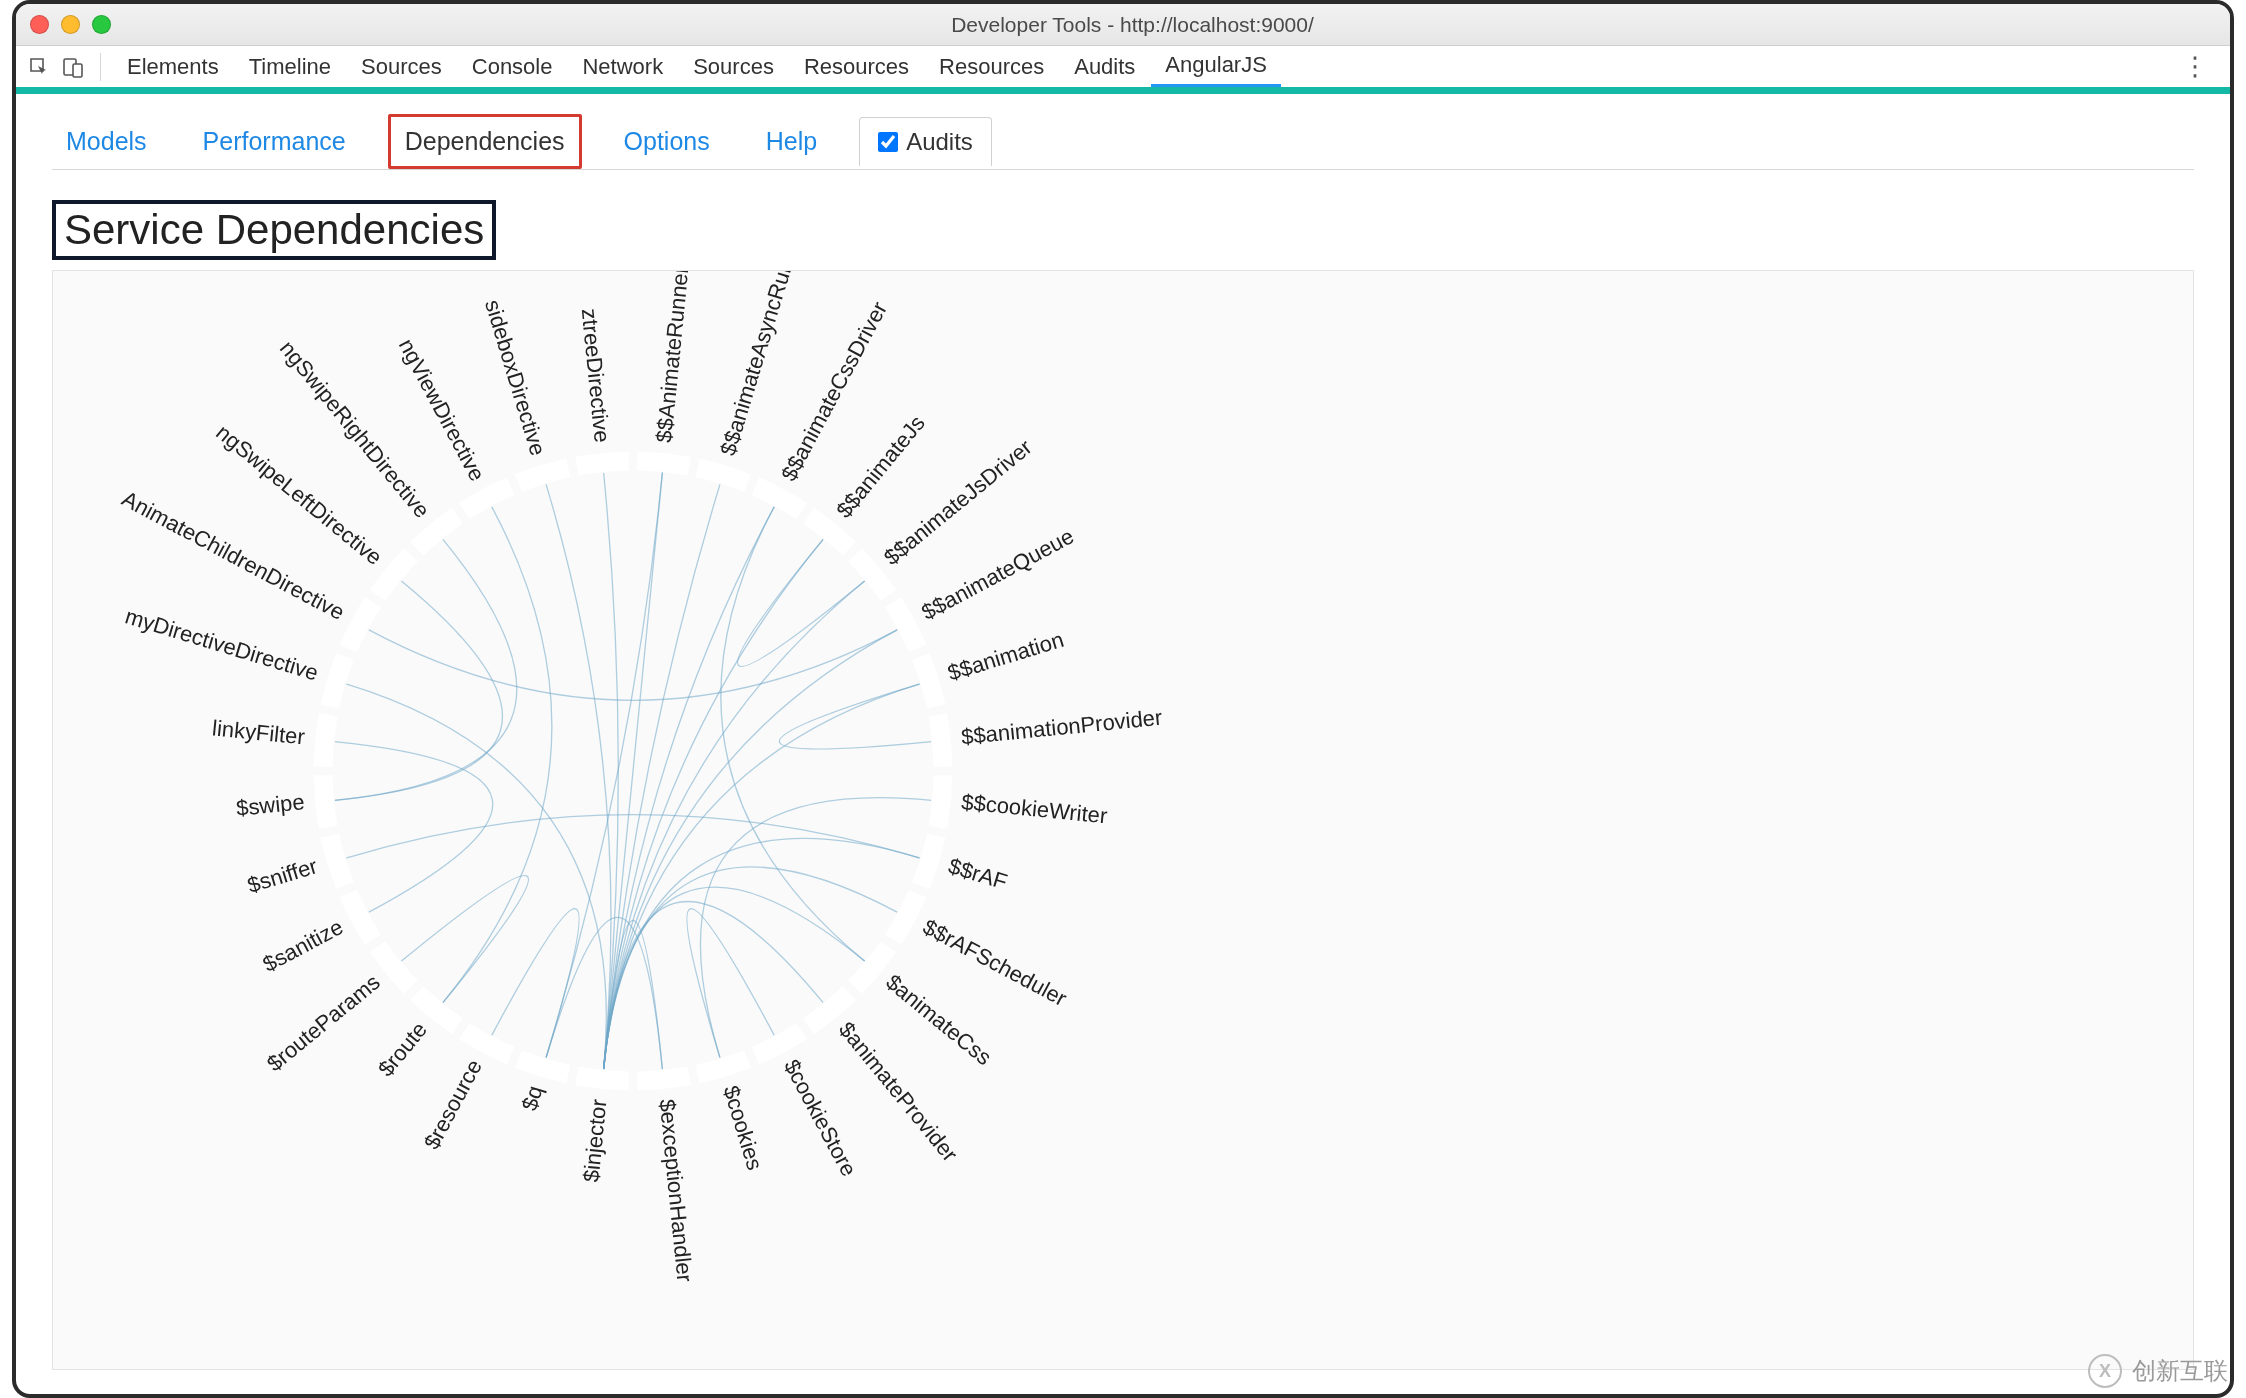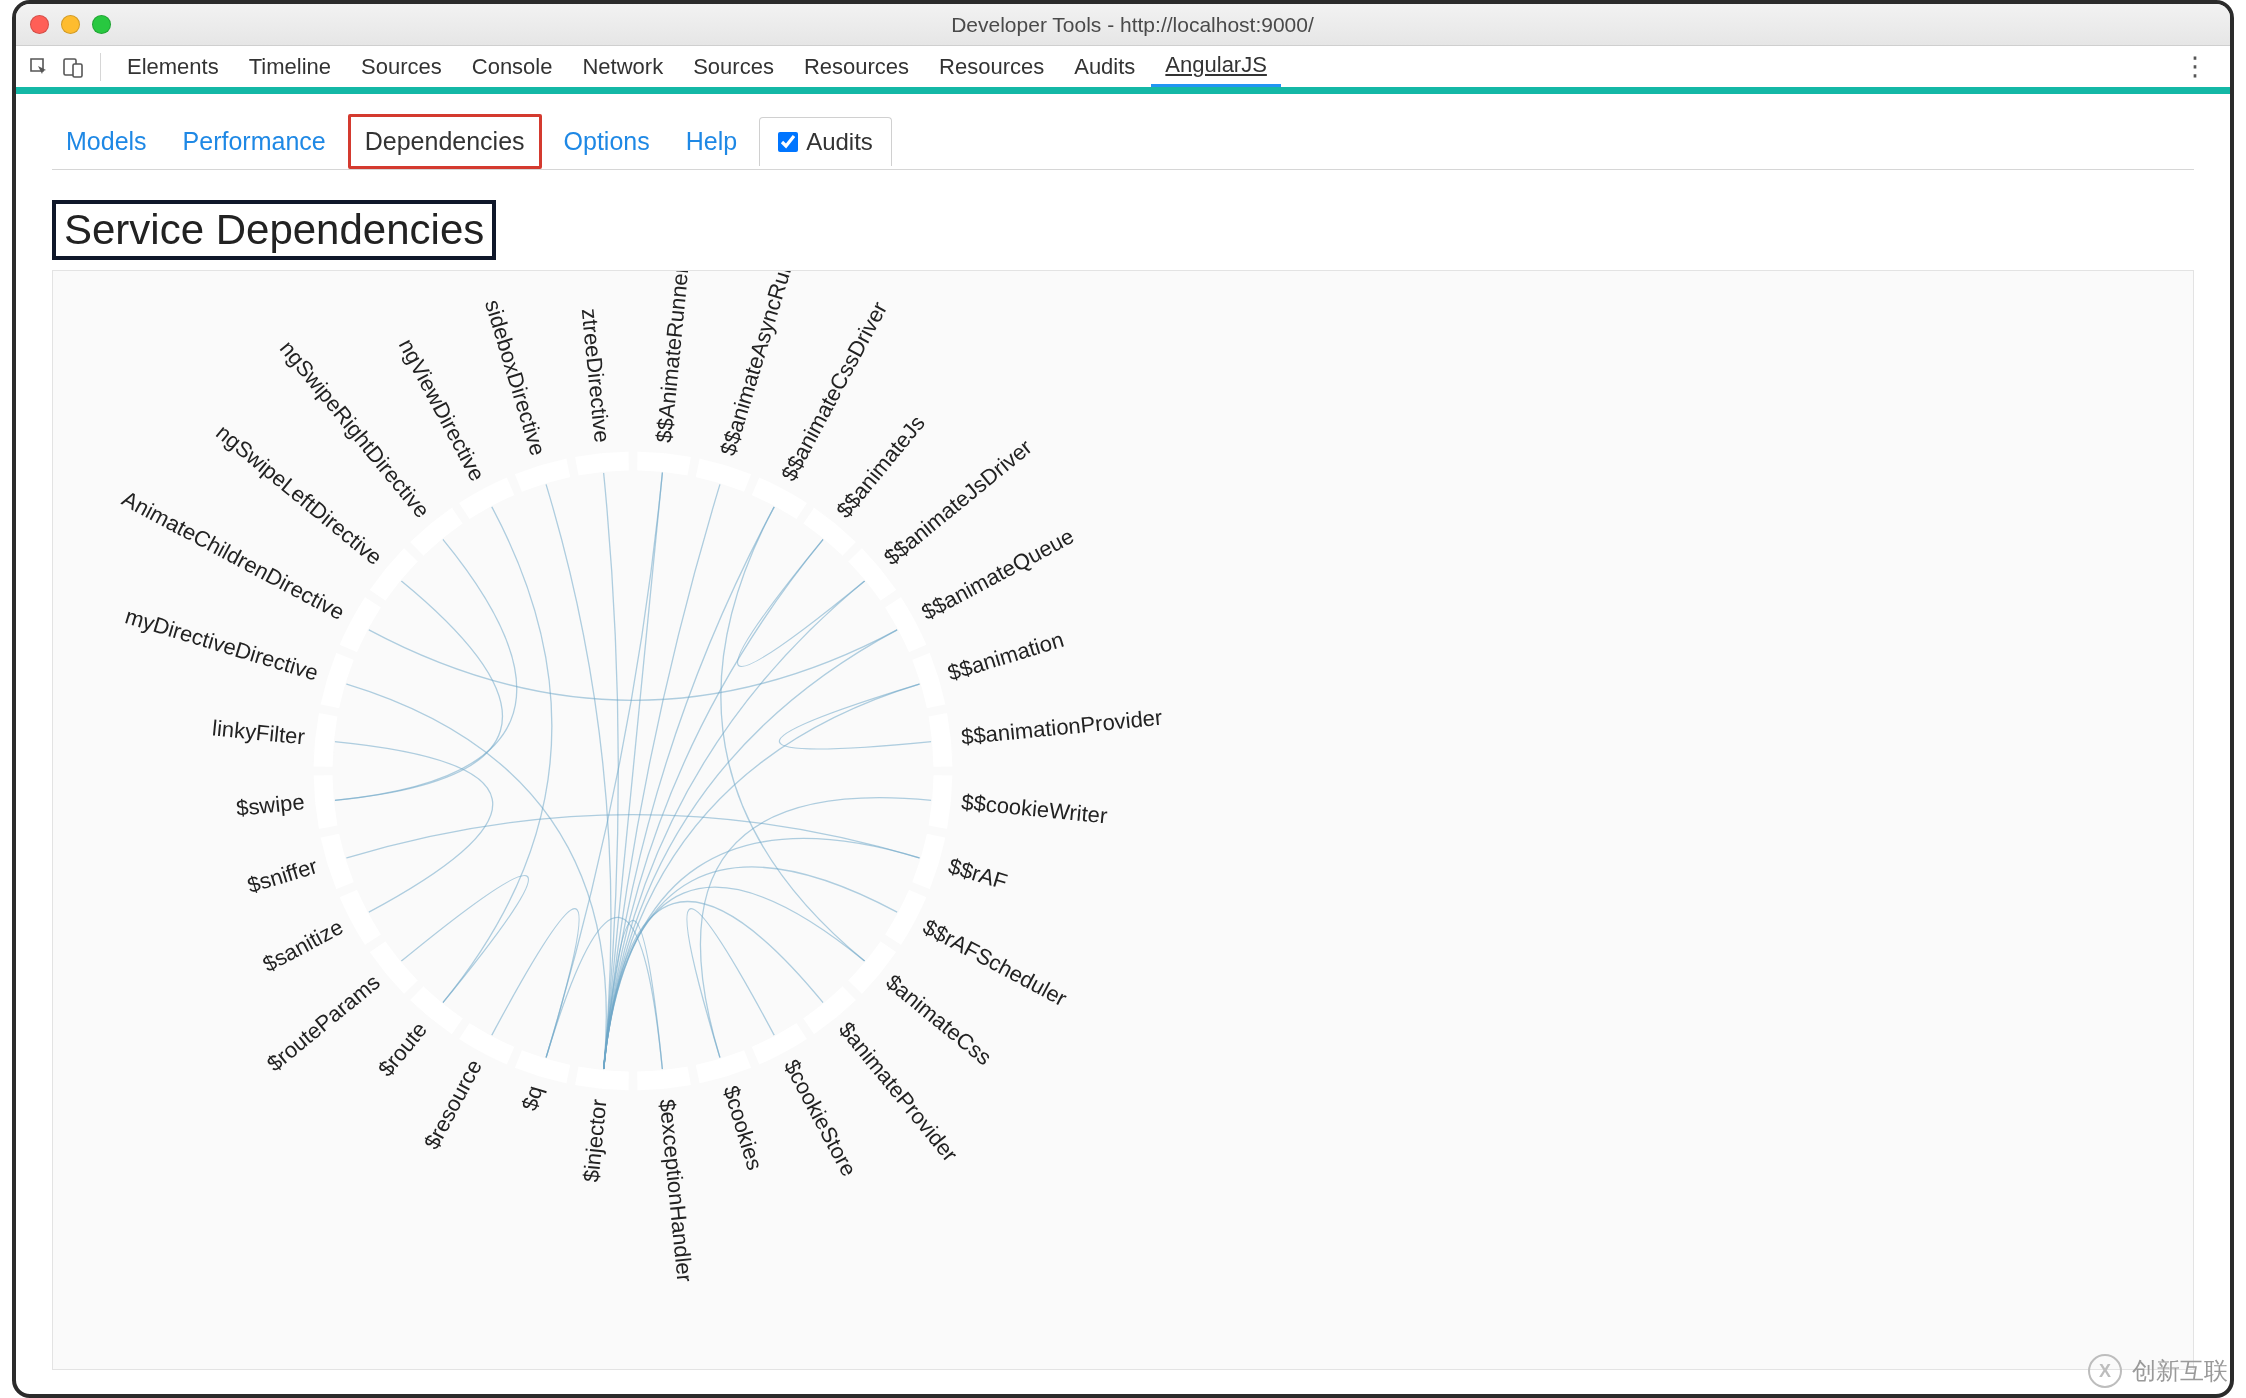--- a/index.html
+++ b/index.html
@@ -18,24 +18,24 @@
   .dot.red { background:#ff5f57; } .dot.yellow{background:#febc2e;} .dot.green{background:#28c840;}
   .title { position:absolute; left:0; right:0; text-align:center; font-size:21px; color:#4a4a4a;margin-left:19px; }
   .toolbar {
     height: 48px; border-bottom: 7px solid #14b8a6; display:flex; align-items:center;
     padding: 0 8px; gap: 4px;
   }
   .tool-icon { width: 30px; height: 30px; display:flex; align-items:center; justify-content:center; color:#555; }
   .tool-sep { width:1px; height:28px; background:#d6d6d6; margin:0 8px; }
   .main-tabs { display:flex; gap: 2px; align-items:stretch; height:100%; }
   .main-tab { padding: 0 14px; font-size:22px; color:#333; display:flex; align-items:center; cursor:pointer; }
-  .main-tab.active { color:#333; border-bottom: 3px solid #2196f3; text-decoration: underline; }
+  .main-tab.active { color:#333; border-bottom: 3px solid #2196f3; }
   .kebab { margin-left:auto; font-size:26px; color:#555; padding:0 14px; cursor:pointer; }
   .content { padding: 20px 36px 0 36px; }
-  .sub-tabs { display:flex; align-items:center; gap: 8px; border-bottom: 1px solid #d6d6d6; height: 56px; }
+  .sub-tabs { display:flex; align-items:center; gap: 28px; border-bottom: 1px solid #d6d6d6; height: 56px; }
   .sub-tab { font-size:25px; color:#1e88e5; padding: 10px 14px; cursor:pointer; }
   .sub-tab.active {
     color:#333; border: 3px solid #d43a2f; background:#fff; border-radius:2px;
     font-weight:400;
     text-align:right;
   }
   .enable-box { display:flex; align-items:center; gap:8px; font-size:24px; color:#333;
     border:1px solid #d0d0d0; border-bottom:none; padding:10px 18px; border-radius:4px 4px 0 0;
     background:#fff;
   }

